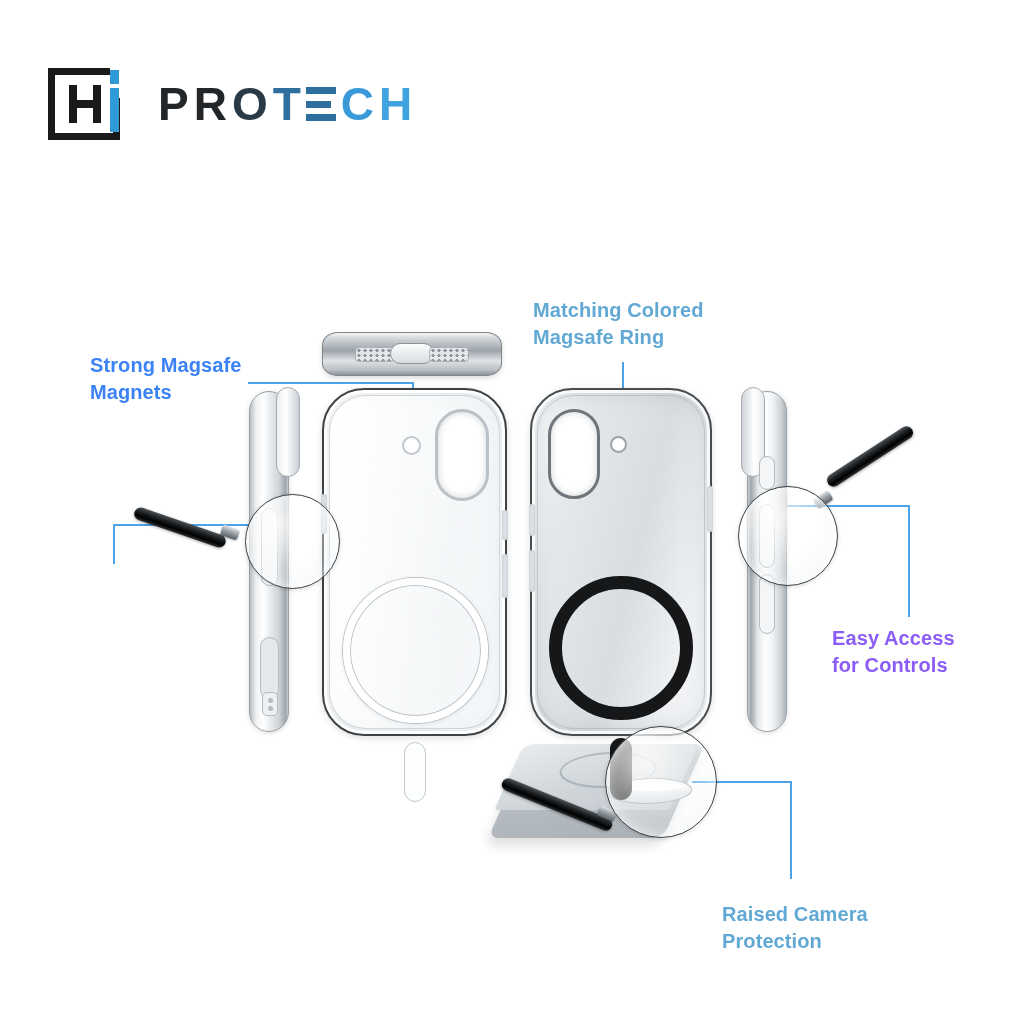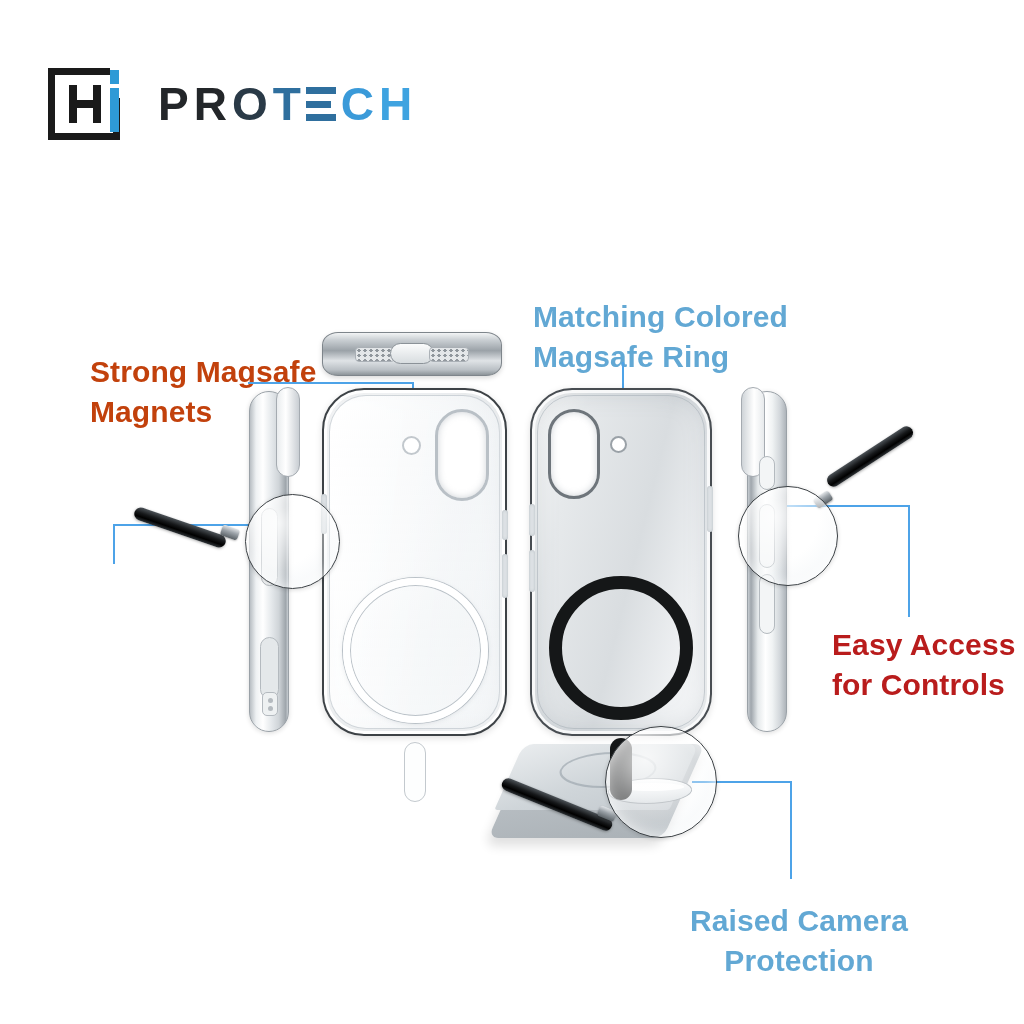--- a/index.html
+++ b/index.html
@@ -32,27 +32,27 @@
   .logo-word{ margin-left:18px; display:flex; align-items:center;
       font-weight:800; font-size:46px; letter-spacing:5px; line-height:1; }
   .c0{ color:#232629; } .c1{ color:#2a3a47; } .c2{ color:#2f6f9e; } .c4{ color:#3a9ad9; } .c5{ color:#3fa3e0; }
   
   .e-bars{ display:inline-flex; flex-direction:column; justify-content:space-between;
      width:30px; height:34px; margin:0 5px 0 0; }
   .e-bars i{ display:block; height:7px; background:#2f6f9e; }
   .e-bars i:nth-child(2){ width:84%; }
 
   
-  .callout{ position:absolute; color:#62a8d4; font-size:30px; font-weight:700;
+  .callout{ position:absolute; color:#62a8d4; font-size:20px; font-weight:700;
      line-height:1.33; letter-spacing:.1px; white-space:pre-line; }
   .c-magnets { left:90px;  top:352px; }
   .c-ring    { left:533px; top:297px; }
   .c-precise { left:38px;  top:570px; }
   .c-easy    { left:832px; top:625px; }
-  .c-raised  { left:690px; top:901px;text-align:center; }
+  .c-raised  { left:722px; top:901px; }
 
   
   .ln{ position:absolute; background:#4da3e8; }
   .lnh{ height:2px; } .lnv{ width:2px; }
 
   
   .art{ position:absolute; }
 
   
   .case-clear{
@@ -265,25 +265,25 @@
       <span class="e-bars">
           <i></i>
           <i></i>
           <i></i>
         </span>
       <span class="c4">C</span>
       <span class="c5">H</span>
     </div>
   </div>
 
-  <div class="callout c-magnets" style="color: #c2410c;">Strong Magsafe
+  <div class="callout c-magnets" style="color: #3b82f6;">Strong Magsafe
 Magnets</div>
   <div class="callout c-ring" style="color: rgb(98, 168, 212);">Matching Colored
 Magsafe Ring</div>
-  <div class="callout c-easy" style="color: #b91c1c;">Easy Access
+  <div class="callout c-easy" style="color: #8b5cf6;">Easy Access
 for Controls</div>
   <div class="callout c-raised" style="color: rgb(98, 168, 212);">Raised Camera
 Protection</div>
 
   <span class="ln lnh" style="left: 248px; top: 382px; width: 166px; background: rgb(77, 163, 232);"></span>
   <span class="ln lnv" style="left: 412px; top: 382px; height: 126px; background: rgb(77, 163, 232);"></span>
 
   <span class="ln lnv" style="left: 622px; top: 362px; height: 135px; background: rgb(77, 163, 232);"></span>
 
   <span class="ln lnh" style="left: 113px; top: 524px; width: 138px; background: rgb(77, 163, 232);"></span>

